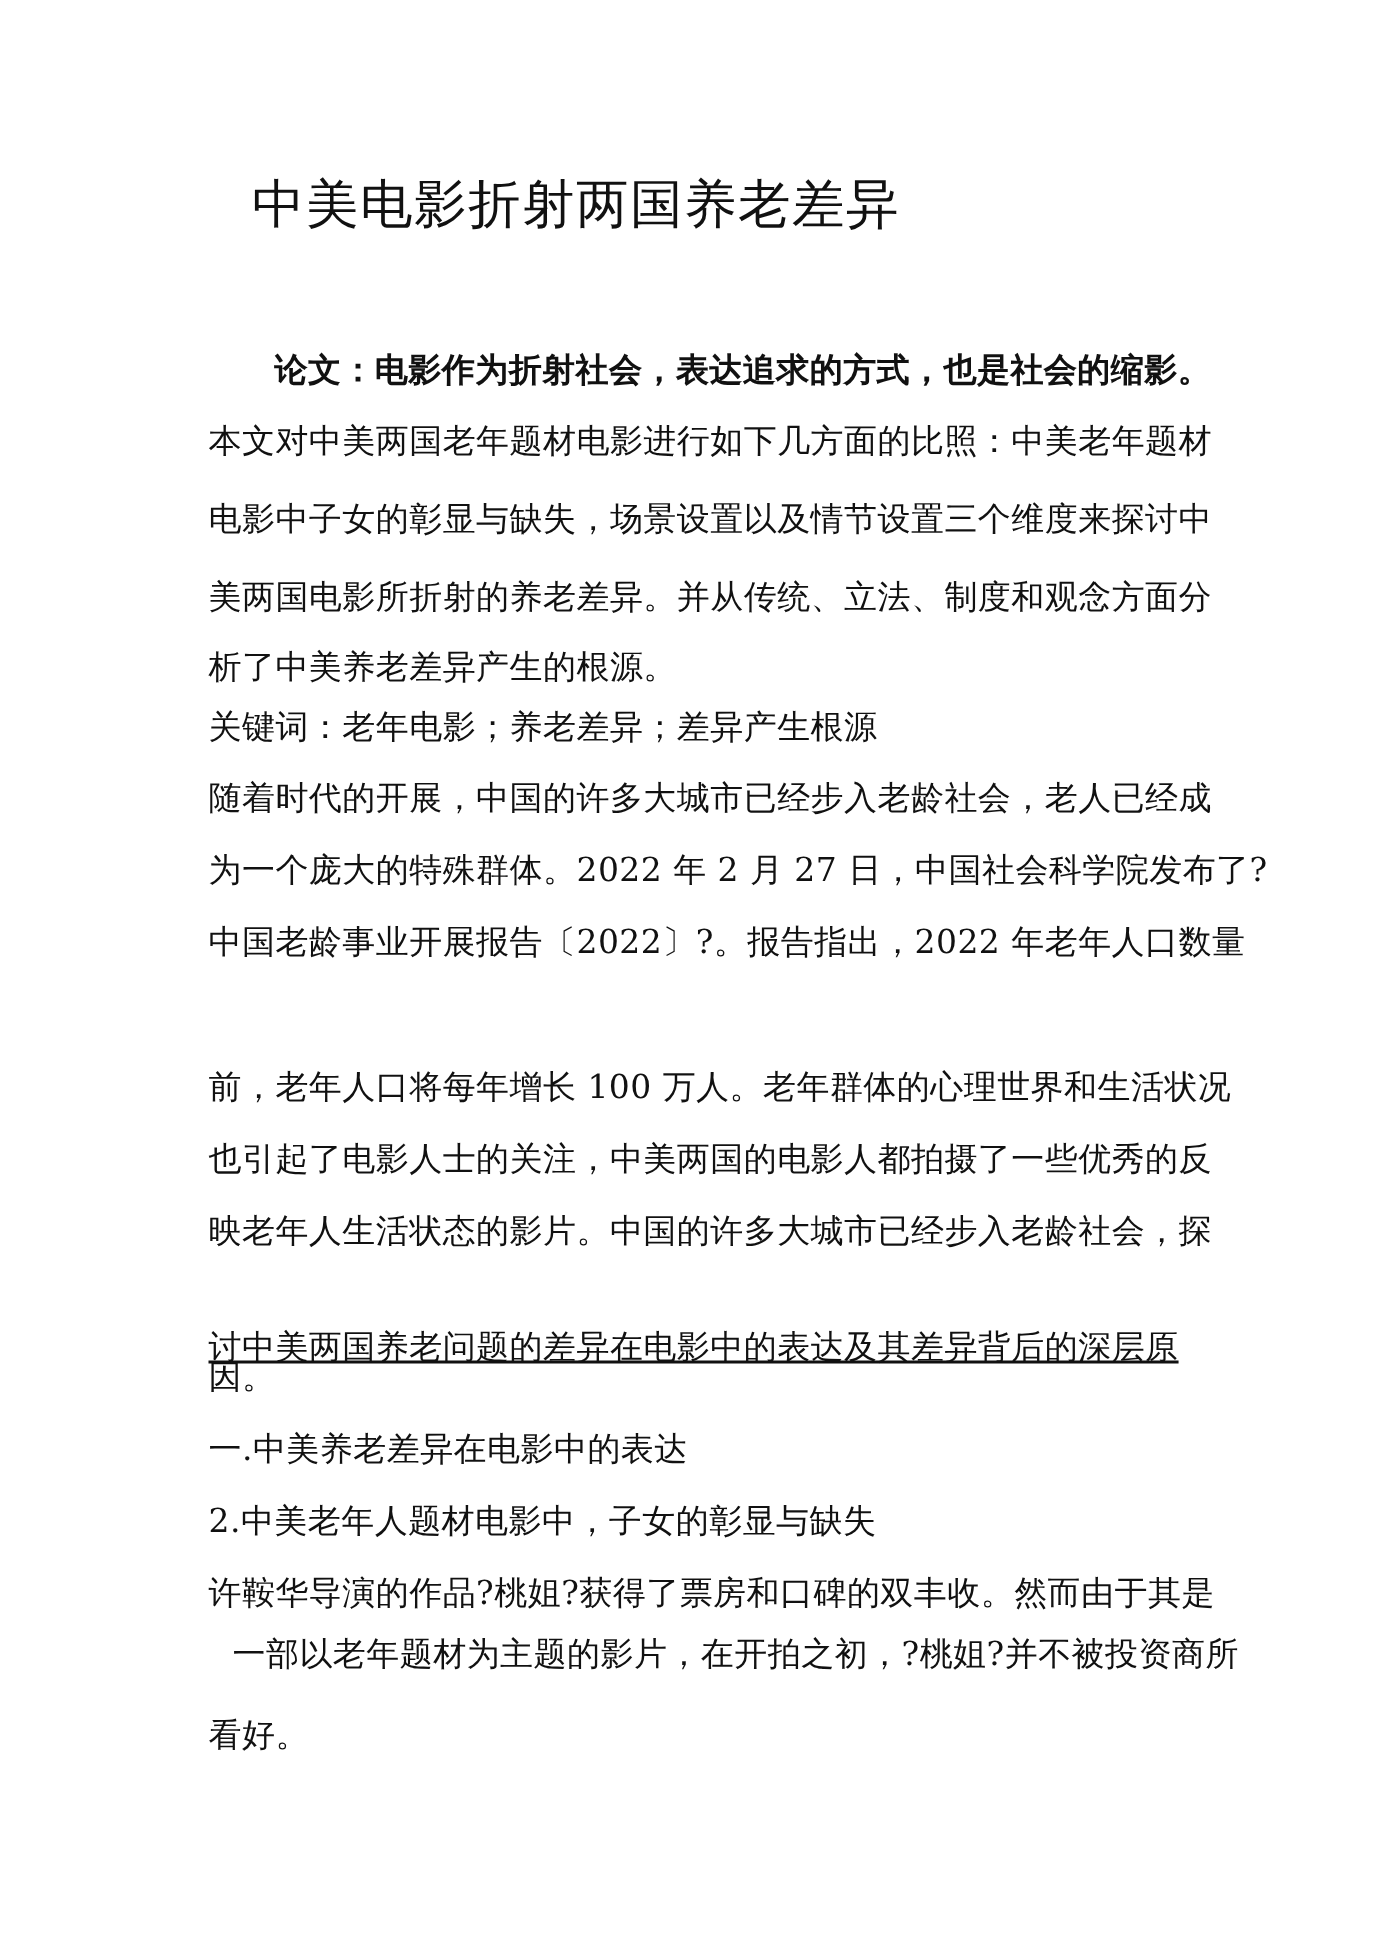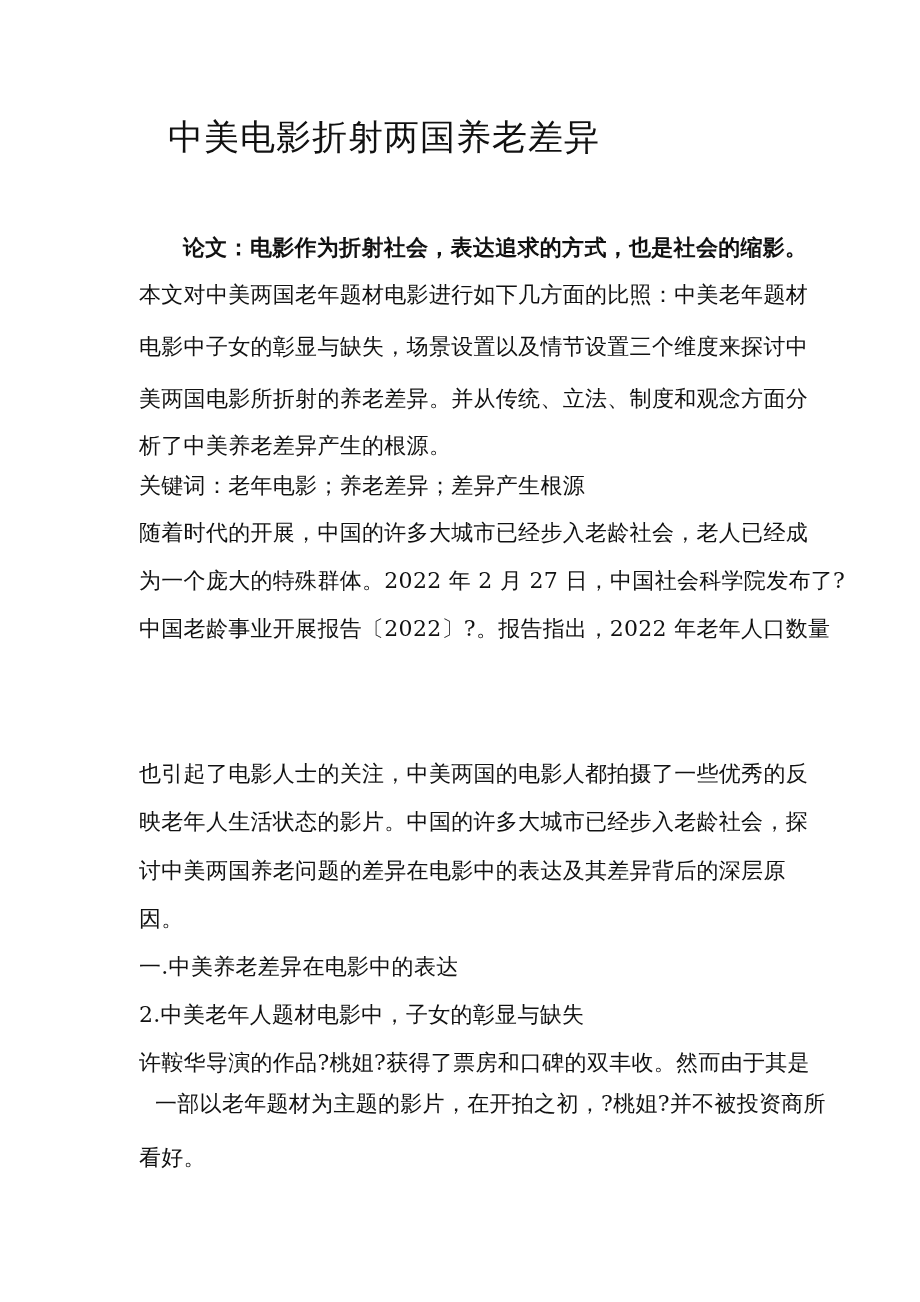--- a/index.html
+++ b/index.html
@@ -60,23 +60,24 @@
   <div class="line" style="top:280px;">本文对中美两国老年题材电影进行如下几方面的比照：中美老年题材</div>
   <div class="line" style="top:332px;">电影中子女的彰显与缺失，场景设置以及情节设置三个维度来探讨中</div>
   <div class="line" style="top:361px;margin-top:23px;">美两国电影所折射的养老差异。并从传统、立法、制度和观念方面分</div>
   <div class="line" style="top:431px;">析了中美养老差异产生的根源。</div>
 
   <div class="line" style="top:471px;">关键词：老年电影；养老差异；差异产生根源</div>
 
   <div class="line" style="top:518px;">随着时代的开展，中国的许多大城市已经步入老龄社会，老人已经成</div>
   <div class="line" style="top:566px;">为一个庞大的特殊群体。2022 年 2 月 27 日，中国社会科学院发布了?</div>
   <div class="line" style="top:614px;text-align:right;">中国老龄事业开展报告〔2022〕?。报告指出，2022 年老年人口数量</div>
+  <div class="line" style="top:711px;">前，老年人口将每年增长 100 万人。老年群体的心理世界和生活状况</div>
   <div class="line" style="top:759px;">也引起了电影人士的关注，中美两国的电影人都拍摄了一些优秀的反</div>
   <div class="line" style="top:807px;">映老年人生活状态的影片。中国的许多大城市已经步入老龄社会，探</div>
-  <div class="line" style="top:856px;">讨中美两国养老问题的差异在电影中的表达及其差异背后的深层原</div>
+  <div class="line" style="top:884px;text-decoration:underline;">讨中美两国养老问题的差异在电影中的表达及其差异背后的深层原</div>
   <div class="line" style="top:904px;">因。</div>
 
   <div class="line" style="top:952px;">一.中美养老差异在电影中的表达</div>
 
   <div class="line" style="top:1000px;">2.中美老年人题材电影中，子女的彰显与缺失</div>
 
   <div class="line" style="top:1048px;">许鞍华导演的作品?桃姐?获得了票房和口碑的双丰收。然而由于其是</div>
   <div class="line" style="top:1089px;margin-left:16px;">一部以老年题材为主题的影片，在开拍之初，?桃姐?并不被投资商所</div>
   <div class="line" style="top:1143px;">看好。</div>
 

